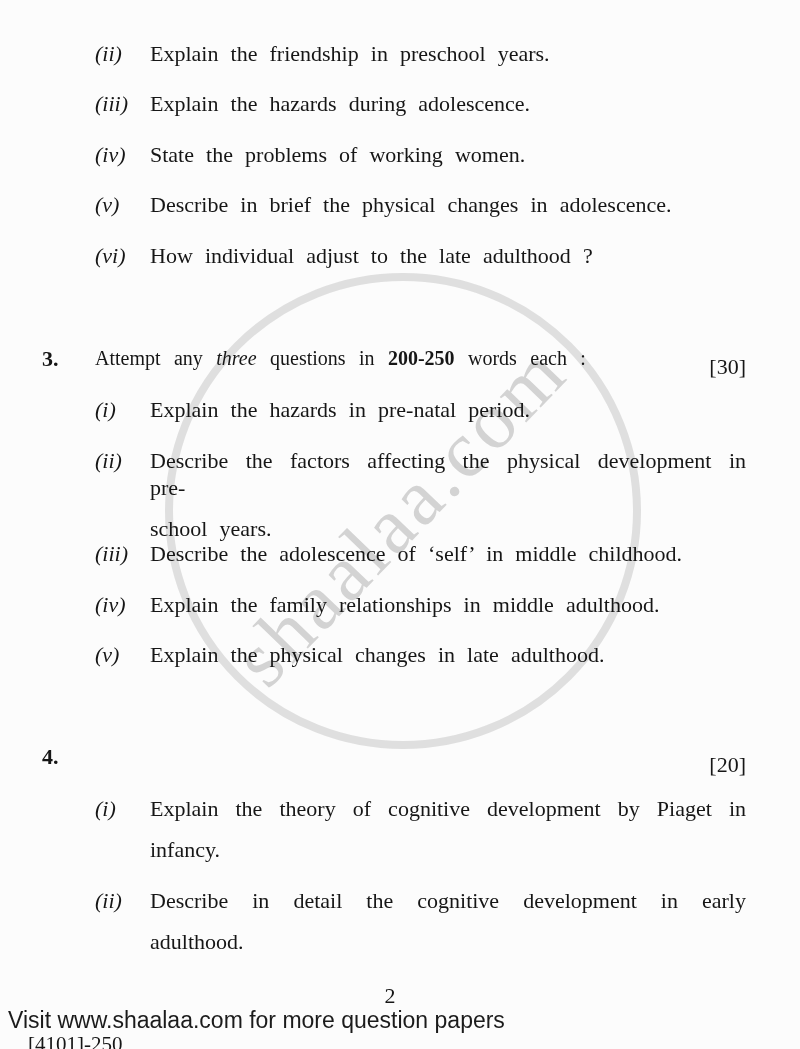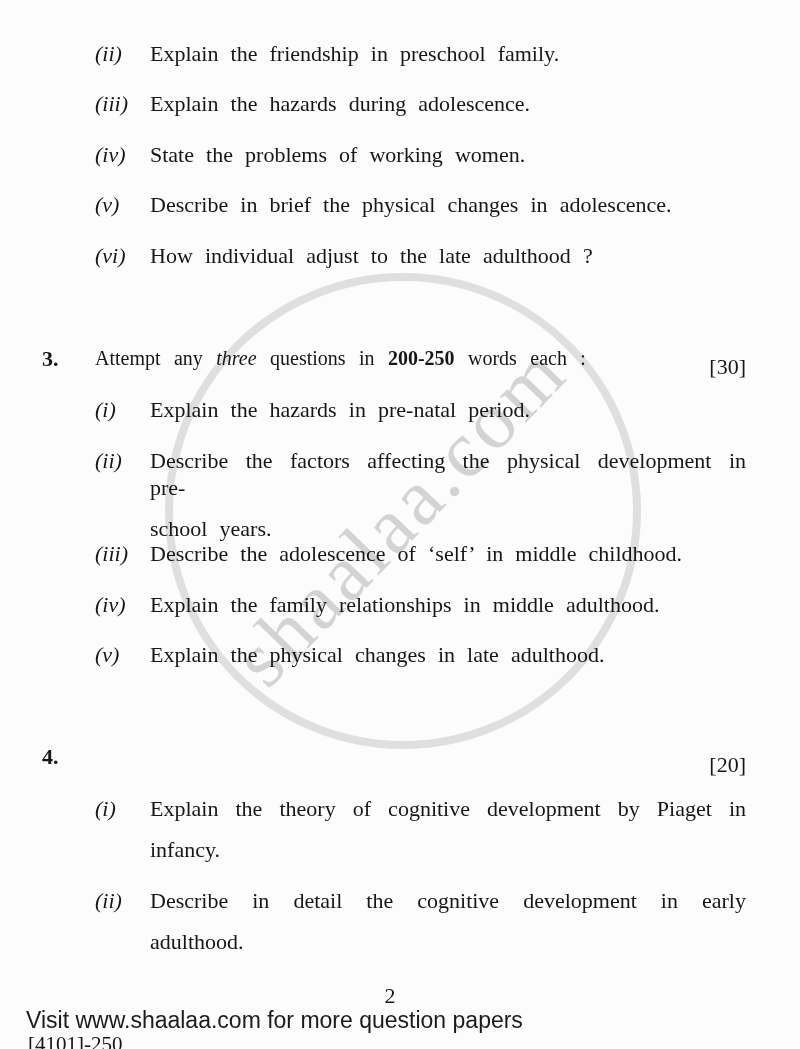--- a/index.html
+++ b/index.html
@@ -56,37 +56,37 @@
   .it{font-style:italic;}
   .bd{font-weight:bold;}
   .marks{
     position:absolute;right:54px;top:8px;
     font-size:22px;line-height:27px;
   }
   
   .f-code{position:absolute;left:28px;top:1032px;font-size:21px;z-index:1;}
   .f-page{position:absolute;left:0;right:20px;top:983px;text-align:center;font-size:22px;z-index:1;}
   .f-visit{
-    position:absolute;left:26px;top:1007px;
+    position:absolute;left:8px;top:1007px;
     font-family:"Liberation Sans", sans-serif;
     font-size:23px;color:#1b1b1b;z-index:1;
   }
 </style>
 </head>
 <body>
 
 <div class="page">
 
   <div class="wm-circle"></div>
   <div class="wm-text">shaalaa.com</div>
 
   <div class="row" style="top:40px">
     <span class="marker">(ii)</span>
     <div class="ibody">
-        <div class="line">Explain the friendship in preschool family.</div>
+        <div class="line">Explain the friendship in preschool years.</div>
       </div>
   </div>
   <div class="row" style="top:90px">
     <span class="marker">(iii)</span>
     <div class="ibody">
         <div class="line">Explain the hazards during adolescence.</div>
       </div>
   </div>
   <div class="row" style="top:141px">
     <span class="marker">(iv)</span>

